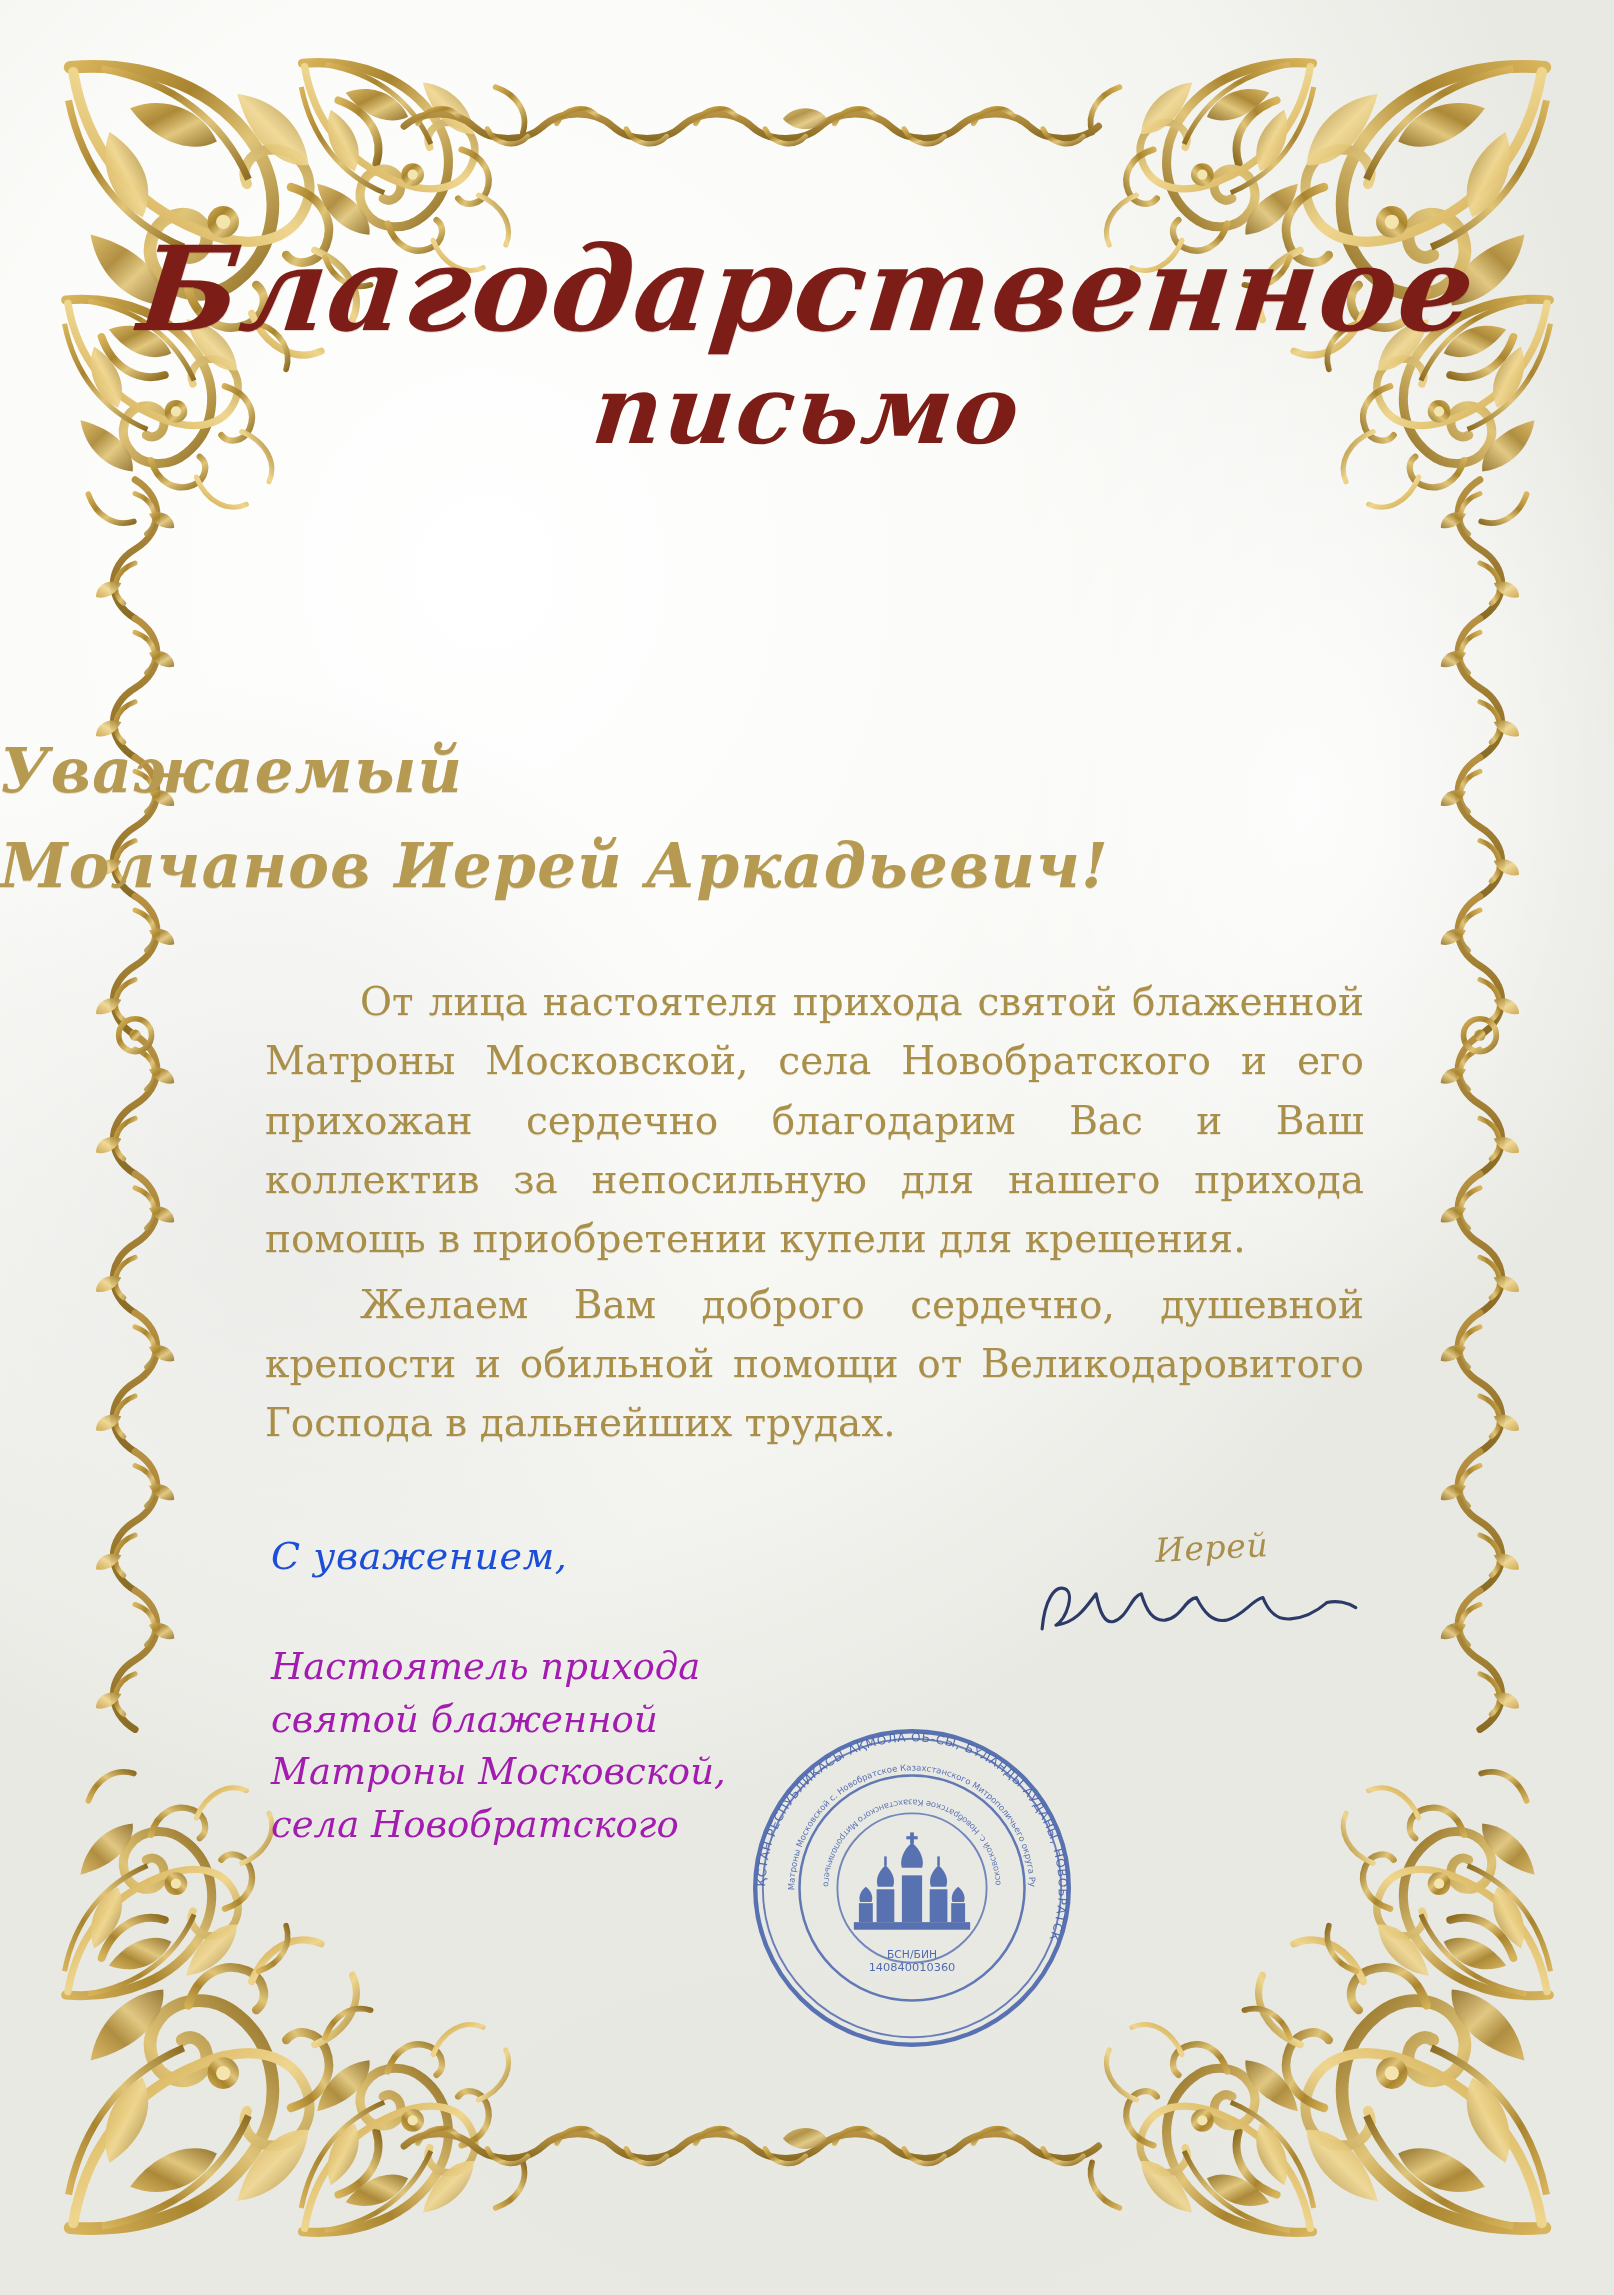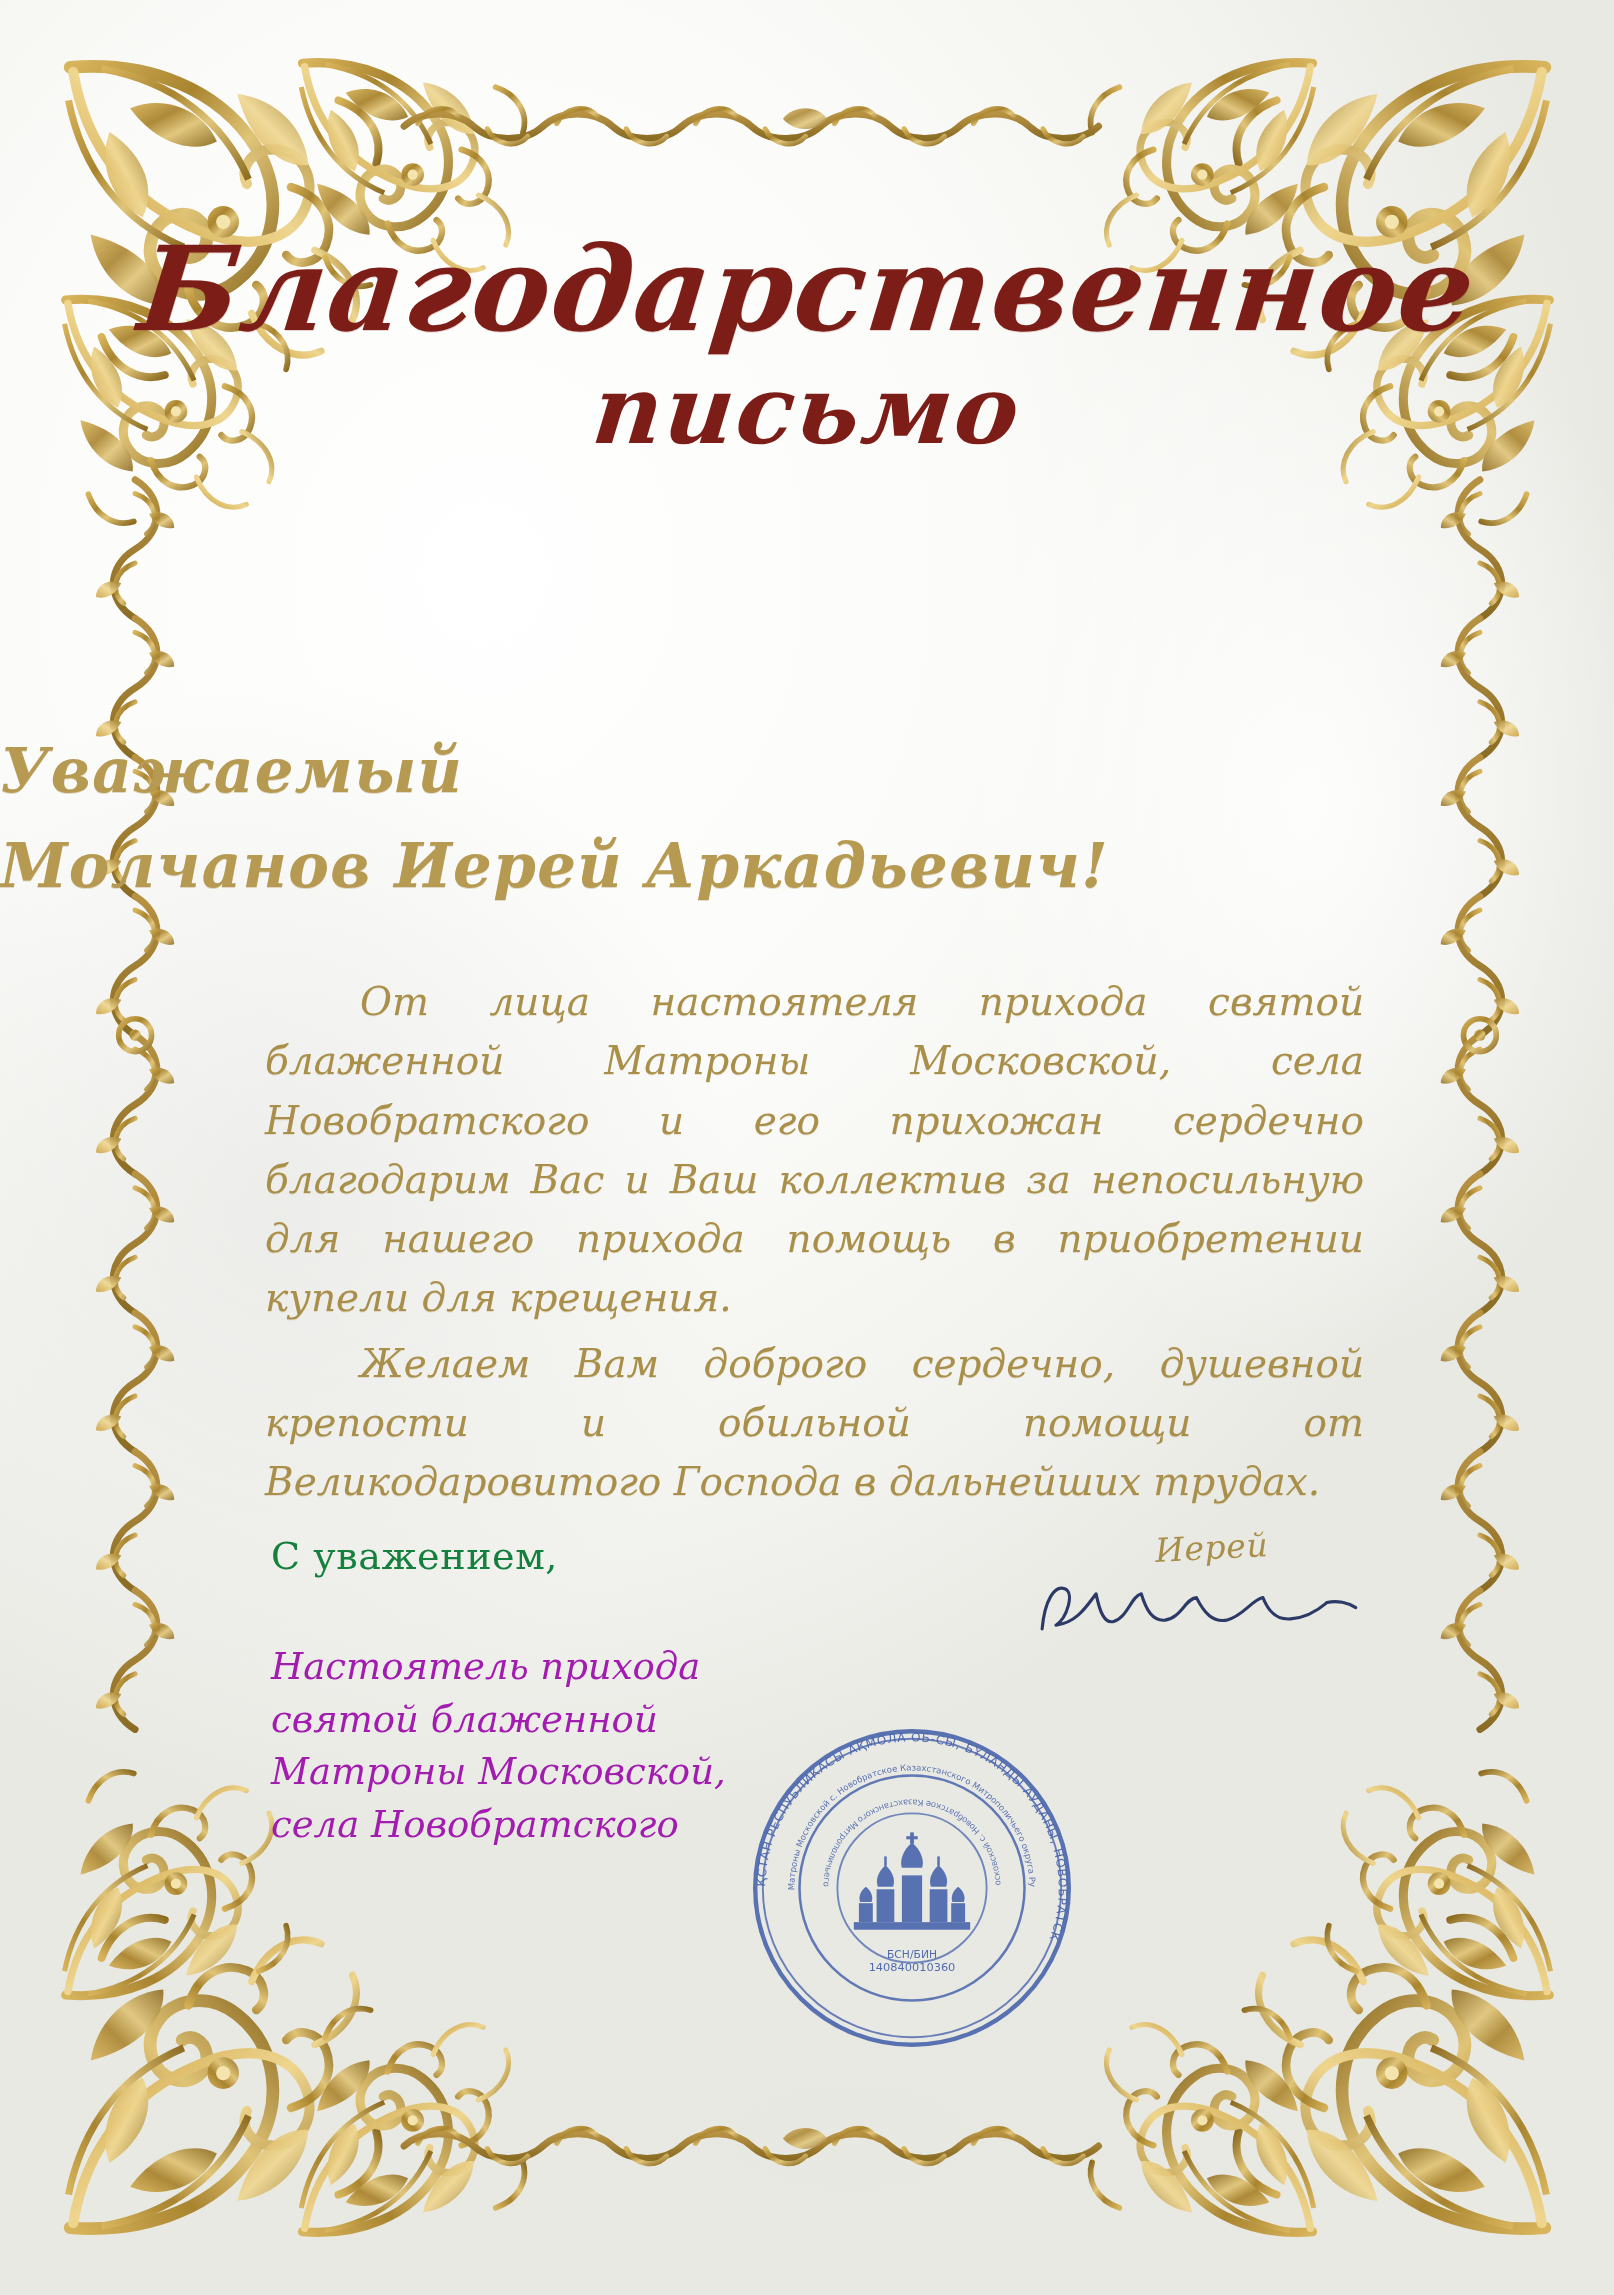--- a/index.html
+++ b/index.html
@@ -119,40 +119,40 @@
     margin-top: 24px;
     letter-spacing: 1.3px;
   }
 
   .body-text {
     position: absolute;
     left: 265px;
     top: 972px;
     width: 1099px;
     font-family: "DejaVu Serif", serif;
-    font-style: italic;
     font-size: 39px;
     line-height: 1.52;
     color: #a98f49;
     text-align: justify;
     text-shadow: 0 0.6px 0 rgba(150,120,50,0.18);
   }
   .body-text p {
     margin: 0 0 6.3px 0;
     text-indent: 95px;
   }
   .body-text p:last-child { margin-bottom: 0; }
 
   .closing {
     position: absolute;
     left: 271px;
     top: 1534px;
     font-family: "DejaVu Serif", serif;
+    font-style: italic;
     font-size: 38px;
-    color: #15803d;
+    color: #1d4ed8;
     letter-spacing: 0.6px;
   }
 
   .signer-block {
     position: absolute;
     left: 271px;
     top: 1641px;
     font-family: "DejaVu Serif", serif;
     font-style: italic;
     font-size: 37px;

